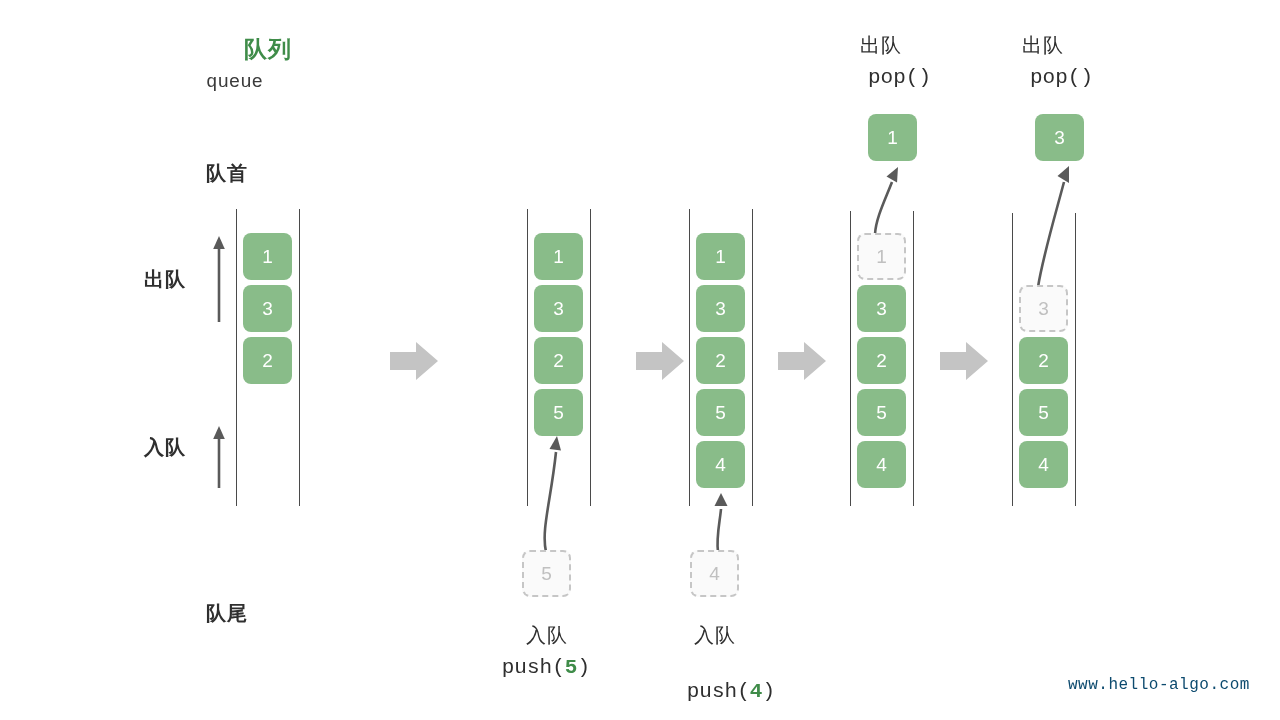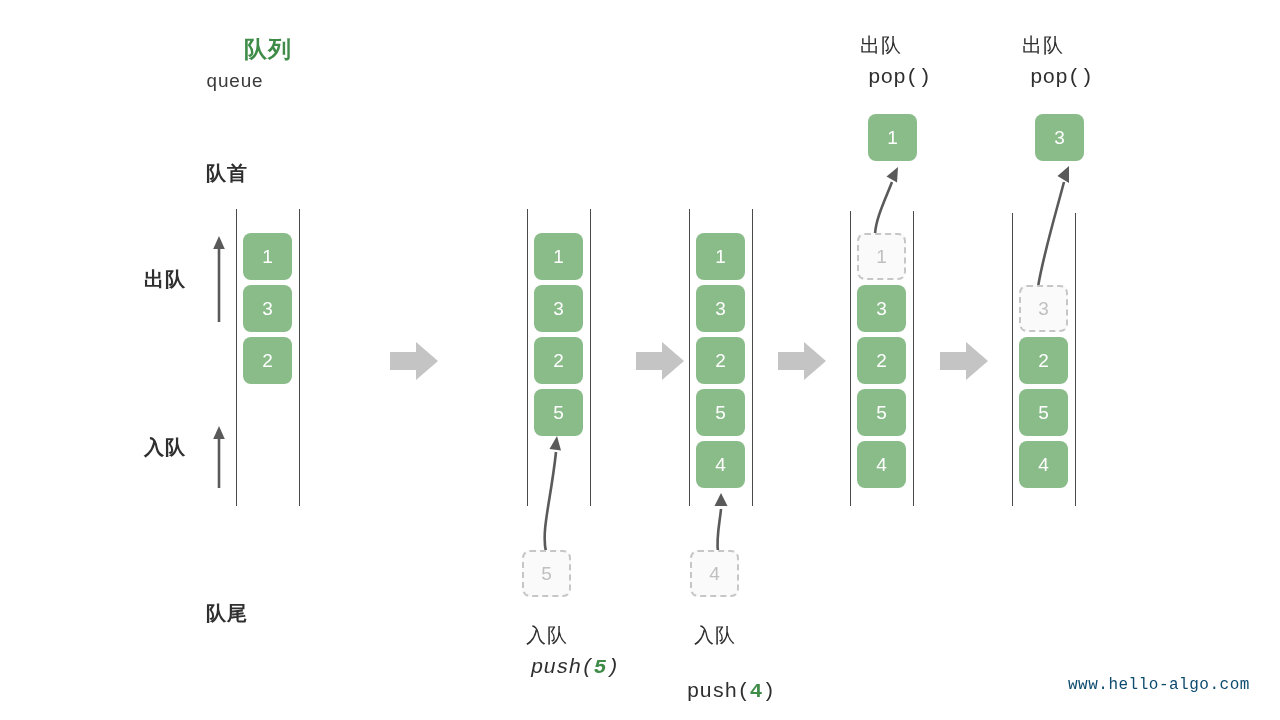--- a/index.html
+++ b/index.html
@@ -150,21 +150,21 @@
     <div class="cell" style="left:534px; top:389px;">5</div>
 
     <svg class="thin-arrow" style="left:515px; top:430px;" width="60" height="125">
       <path d="M 31 122 C 26 100, 36 70, 41 22" stroke="#5a5a5a" stroke-width="2.6" fill="none"></path>
       <polygon points="42,6 34.5,19 46,20.6" fill="#5a5a5a"></polygon>
     </svg>
 
     <div class="cell ghost" style="left:522px; top:550px;">5</div>
 
     <div class="abs op-cn" style="left:487px; top:622px; width:120px;">入队</div>
-    <div class="abs op-code" style="left:499px; top:656px; width:120px;font-style:italic;"><span>push(</span><span class="arg">5</span><span>)</span></div>
+    <div class="abs op-code" style="left:470px; top:656px; width:120px;"><span>push(</span><span class="arg">5</span><span>)</span></div>
   </div>
 
   <svg class="step-arrow" style="left:636px; top:340px;" width="50" height="42">
     <polygon points="0,12 26,12 26,2 48,21 26,40 26,30 0,30" fill="#c4c4c4"></polygon>
   </svg>
 
   <div>
     <div class="rail" style="left:689px; top:209px; height:297px;"></div>
     <div class="rail" style="left:752px; top:209px; height:297px;"></div>
     <div class="cell" style="left:696px; top:233px;">1</div>

